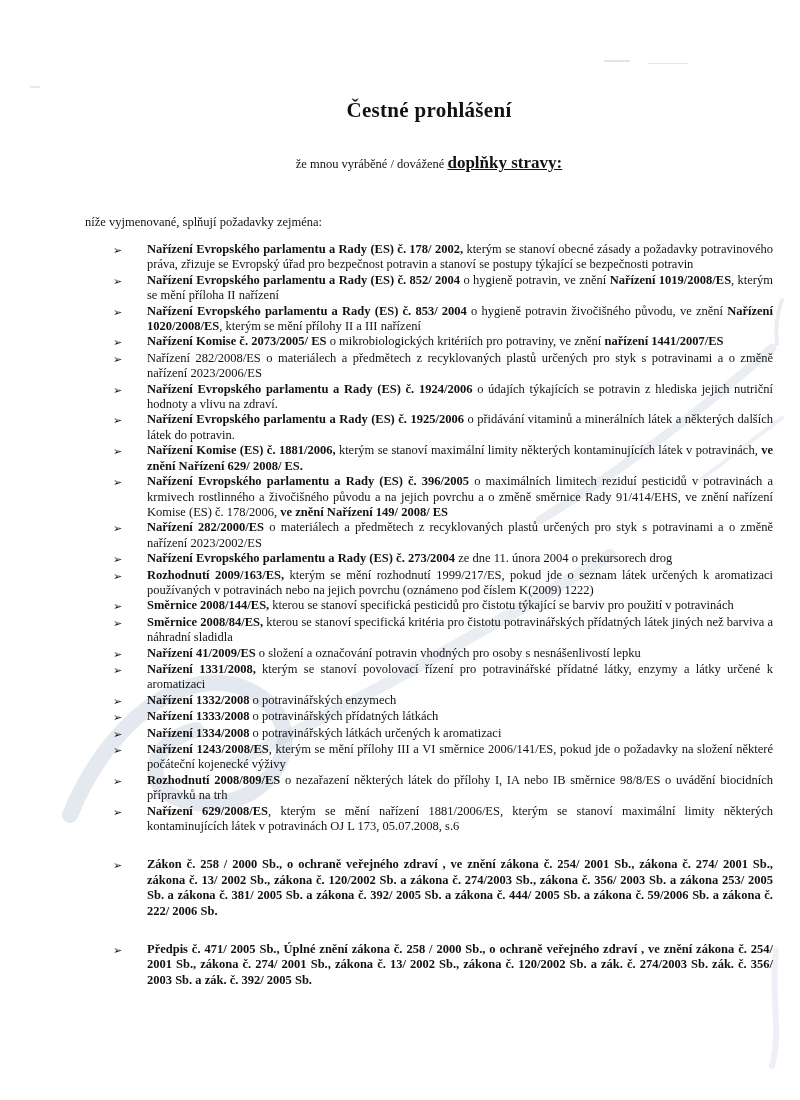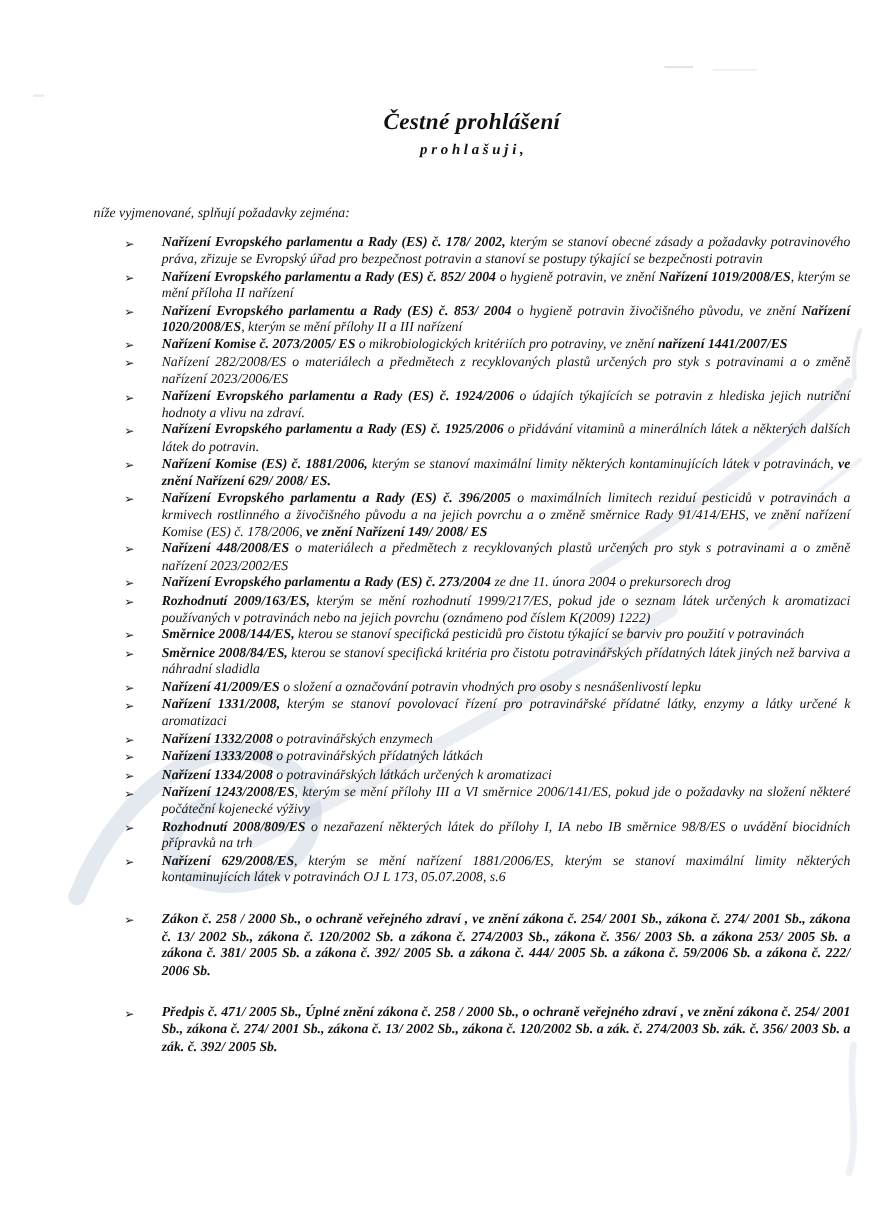--- a/index.html
+++ b/index.html
@@ -1,21 +1,21 @@
 <!DOCTYPE html>
 <html><head>
 <meta charset="utf-8">
 <style>
   * { margin:0; padding:0; box-sizing:border-box; }
   html, body { background:#ffffff; }
   body {
     width:800px; height:1100px; position:relative; overflow:hidden;
     font-family:"Liberation Serif", serif; color:#121212;
   }
-  .page { position:absolute; inset:0; padding:98px 27px 0 85px; z-index:1;font-style:italic; }
+  .page { position:absolute; inset:0; padding:98px 27px 0 85px; z-index:1; }
   .wm-layer { position:absolute; inset:0; z-index:0; pointer-events:none; }
   .artifact { position:absolute; background:#c9c9c9; z-index:0; }
 
   .doc-title { text-align:center; font-size:21px; font-weight:bold; letter-spacing:.3px; }
   .intro { text-align:center; font-size:12.5px; margin-top:5px; }
   .declaration { text-align:center; font-size:13.5px; font-weight:bold; margin-top:5px; }
   .subject { text-align:center; margin-top:30px; font-size:12.5px; }
   .subject .emph { font-size:17px; font-weight:bold; text-decoration:underline; }
   .lead { margin-top:42px; font-size:12.5px; }
 
@@ -41,22 +41,22 @@
   <path class="wm" d="M 540 520 C 625 468, 705 408, 772 348" fill="none" stroke="#c3cedd" stroke-width="9" stroke-linecap="round" opacity="0.35"></path>
   <path class="wm" d="M 700 480 L 782 418" fill="none" stroke="#c3cedd" stroke-width="4" stroke-linecap="round" opacity="0.3"></path>
   <path class="wm" d="M 782 300 q -8 22 -5 44" fill="none" stroke="#c3cedd" stroke-width="4" stroke-linecap="round" opacity="0.35"></path>
   <path class="wm" d="M 776 950 C 770 992, 782 1030, 772 1066" fill="none" stroke="#c3cedd" stroke-width="6" stroke-linecap="round" opacity="0.3"></path>
 </svg>
 
 <div class="page">
   <h1 class="doc-title">Čestné prohlášení</h1>
 
 
-  <p class="declaration">p r o h l a š u j i ,</p>
 
+  <p class="subject"><span>že mnou vyráběné / dovážené </span><span class="emph">doplňky stravy:</span></p>
 
   <p class="lead">níže vyjmenované, splňují požadavky zejména:</p>
 
   <div class="list">
       <div class="item">
         <span class="marker">➢</span>
         <span class="text"><b>Nařízení Evropského parlamentu a Rady (ES) č. 178/ 2002,</b><span> kterým se stanoví obecné zásady a požadavky potravinového práva, zřizuje se Evropský úřad pro bezpečnost potravin a stanoví se postupy týkající se bezpečnosti potravin</span></span>
       </div>
       <div class="item">
         <span class="marker">➢</span>
@@ -85,21 +85,21 @@
       <div class="item">
         <span class="marker">➢</span>
         <span class="text"><b>Nařízení Komise (ES) č. 1881/2006,</b><span> kterým se stanoví maximální limity některých kontaminujících látek v potravinách, </span><b>ve znění Nařízení 629/ 2008/ ES.</b></span>
       </div>
       <div class="item">
         <span class="marker">➢</span>
         <span class="text"><b>Nařízení Evropského parlamentu a Rady (ES) č. 396/2005</b><span> o maximálních limitech reziduí pesticidů v potravinách a krmivech rostlinného a živočišného původu a na jejich povrchu a o změně směrnice Rady 91/414/EHS, ve znění nařízení Komise (ES) č. 178/2006, </span><b>ve znění Nařízení 149/ 2008/ ES</b></span>
       </div>
       <div class="item">
         <span class="marker">➢</span>
-        <span class="text"><b>Nařízení 448/2008/ES</b><span> o materiálech a předmětech z recyklovaných plastů určených pro styk s potravinami a o změně nařízení 2023/2002/ES</span></span>
+        <span class="text"><b>Nařízení 282/2000/ES</b><span> o materiálech a předmětech z recyklovaných plastů určených pro styk s potravinami a o změně nařízení 2023/2002/ES</span></span>
       </div>
       <div class="item">
         <span class="marker">➢</span>
         <span class="text"><b>Nařízení Evropského parlamentu a Rady (ES) č. 273/2004</b><span> ze dne 11. února 2004 o prekursorech drog</span></span>
       </div>
       <div class="item">
         <span class="marker">➢</span>
         <span class="text"><b>Rozhodnutí 2009/163/ES,</b><span> kterým se mění rozhodnutí 1999/217/ES, pokud jde o seznam látek určených k aromatizaci používaných v potravinách nebo na jejich povrchu (oznámeno pod číslem K(2009) 1222)</span></span>
       </div>
       <div class="item">

